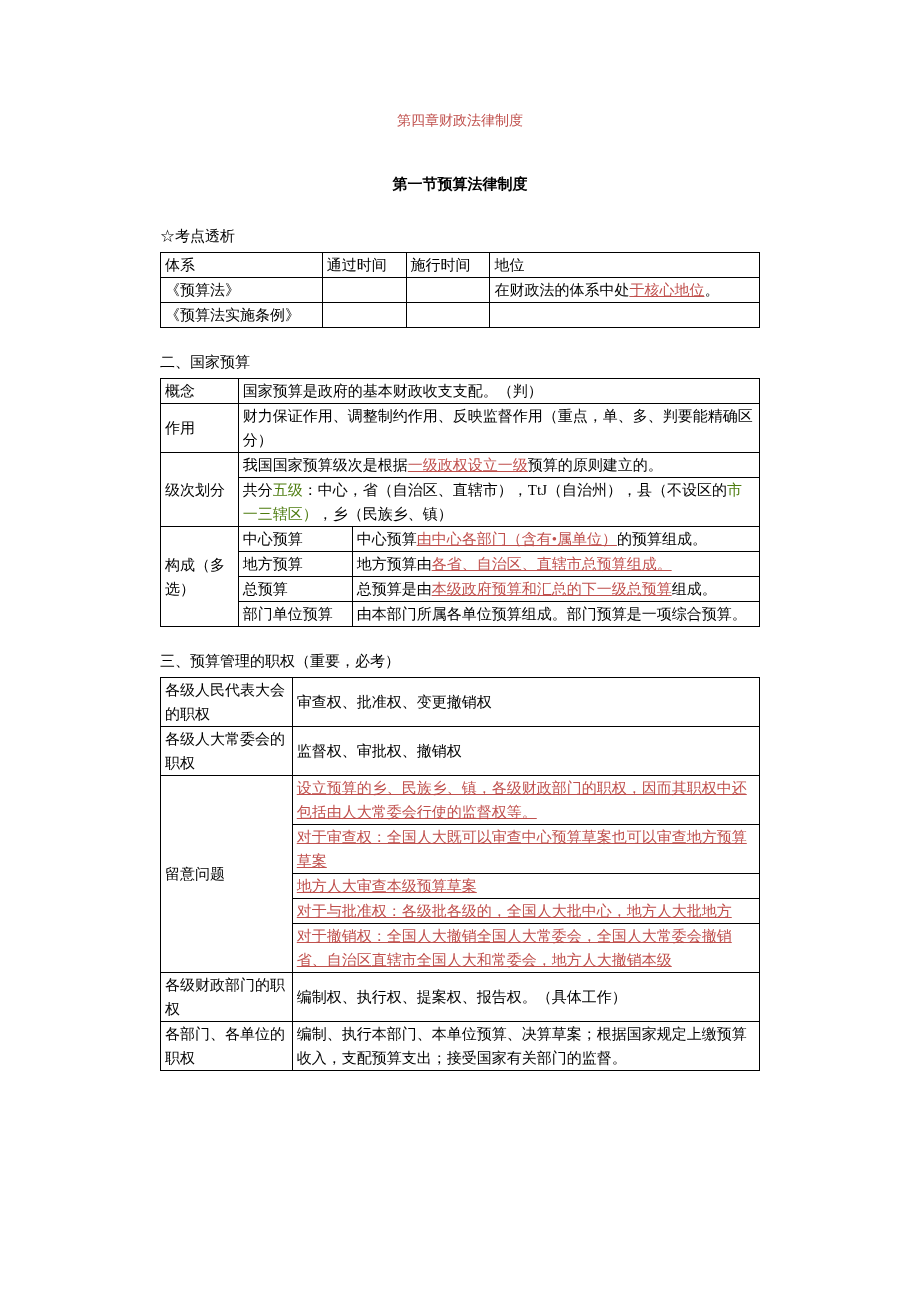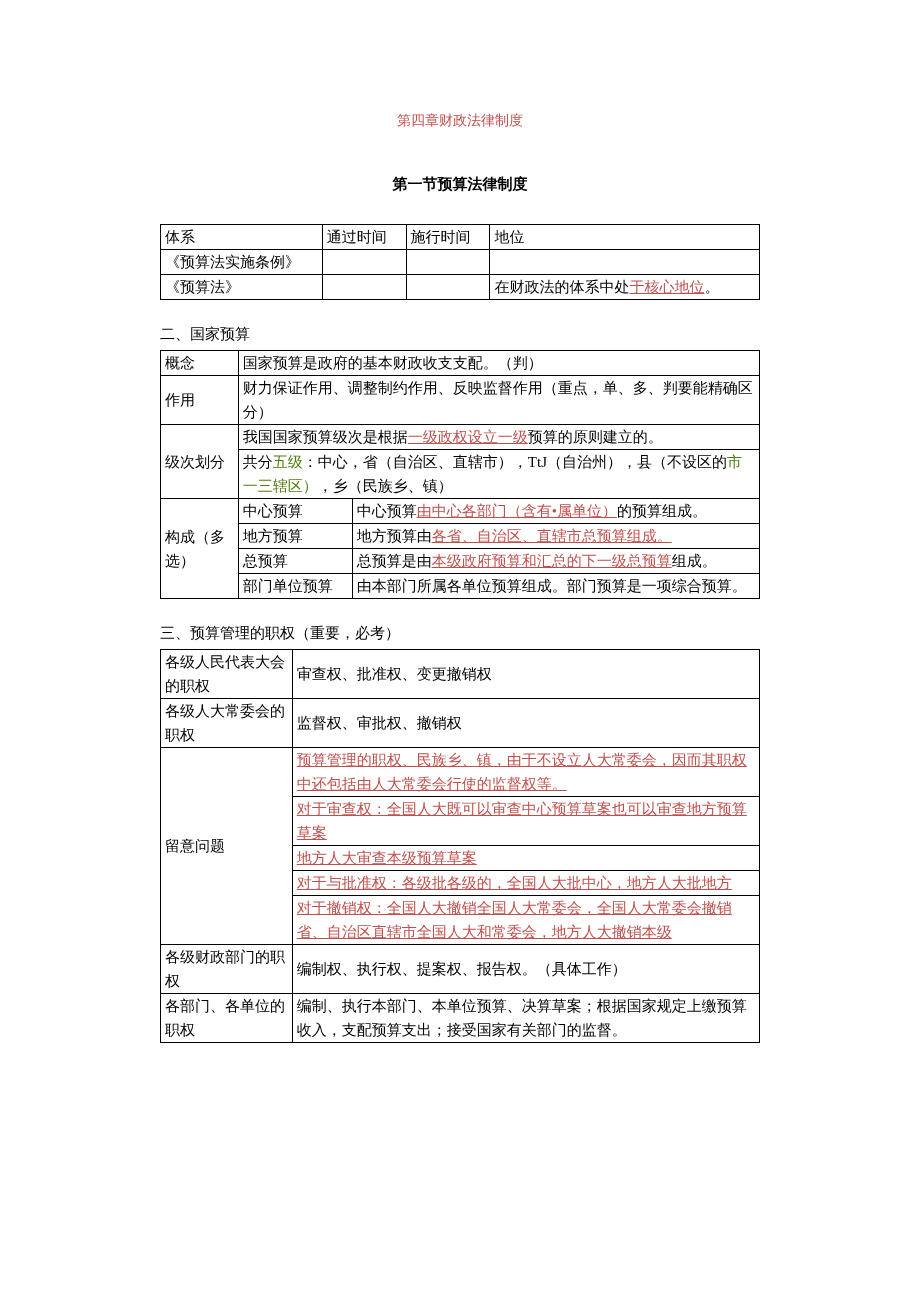--- a/index.html
+++ b/index.html
@@ -49,48 +49,49 @@
   .ru { color: #c0504d; text-decoration: underline; text-decoration-color: #c0504d; }
 </style>
 </head>
 <body>
 
 <div class="page">
 
   <div class="title-main">第四章财政法律制度</div>
   <div class="title-section">第一节预算法律制度</div>
 
+  <div class="lead">☆考点透析</div>
 
   <table>
     <colgroup>
       <col style="width:27%">
         <col style="width:14%">
         <col style="width:14%">
         <col style="width:45%">
     </colgroup>
     <tbody>
         <tr>
       <td>体系</td>
       <td>通过时间</td>
       <td>施行时间</td>
       <td>地位</td>
     </tr>
     <tr>
-      <td>《预算法实施条例》</td>
-      <td></td>
-      <td></td>
-      <td></td>
-    </tr>
-    <tr>
       <td>《预算法》</td>
       <td></td>
       <td></td>
       <td>
         <span>在财政法的体系中处</span><span class="ru">于核心地位</span><span>。</span>
       </td>
+    </tr>
+    <tr>
+      <td>《预算法实施条例》</td>
+      <td></td>
+      <td></td>
+      <td></td>
     </tr>
   </tbody>
     </table>
 
   <div class="lead">二、国家预算</div>
 
   <table>
     <colgroup>
       <col style="width:13%">
         <col style="width:19%">
@@ -153,21 +154,21 @@
         <tr>
       <td>各级人民代表大会的职权</td>
       <td>审查权、批准权、变更撤销权</td>
     </tr>
     <tr>
       <td>各级人大常委会的职权</td>
       <td>监督权、审批权、撤销权</td>
     </tr>
     <tr>
       <td rowspan="5">留意问题</td>
-      <td><span class="ru">预算管理的职权、民族乡、镇，由于不设立人大常委会，因而其职权中还包括由人大常委会行使的监督权等。</span></td>
+      <td><span class="ru">设立预算的乡、民族乡、镇，各级财政部门的职权，因而其职权中还包括由人大常委会行使的监督权等。</span></td>
     </tr>
     <tr>
       <td><span class="ru">对于审查权：全国人大既可以审查中心预算草案也可以审查地方预算草案</span></td>
     </tr>
     <tr>
       <td><span class="ru">地方人大审查本级预算草案</span></td>
     </tr>
     <tr>
       <td><span class="ru">对于与批准权：各级批各级的，全国人大批中心，地方人大批地方</span></td>
     </tr>

